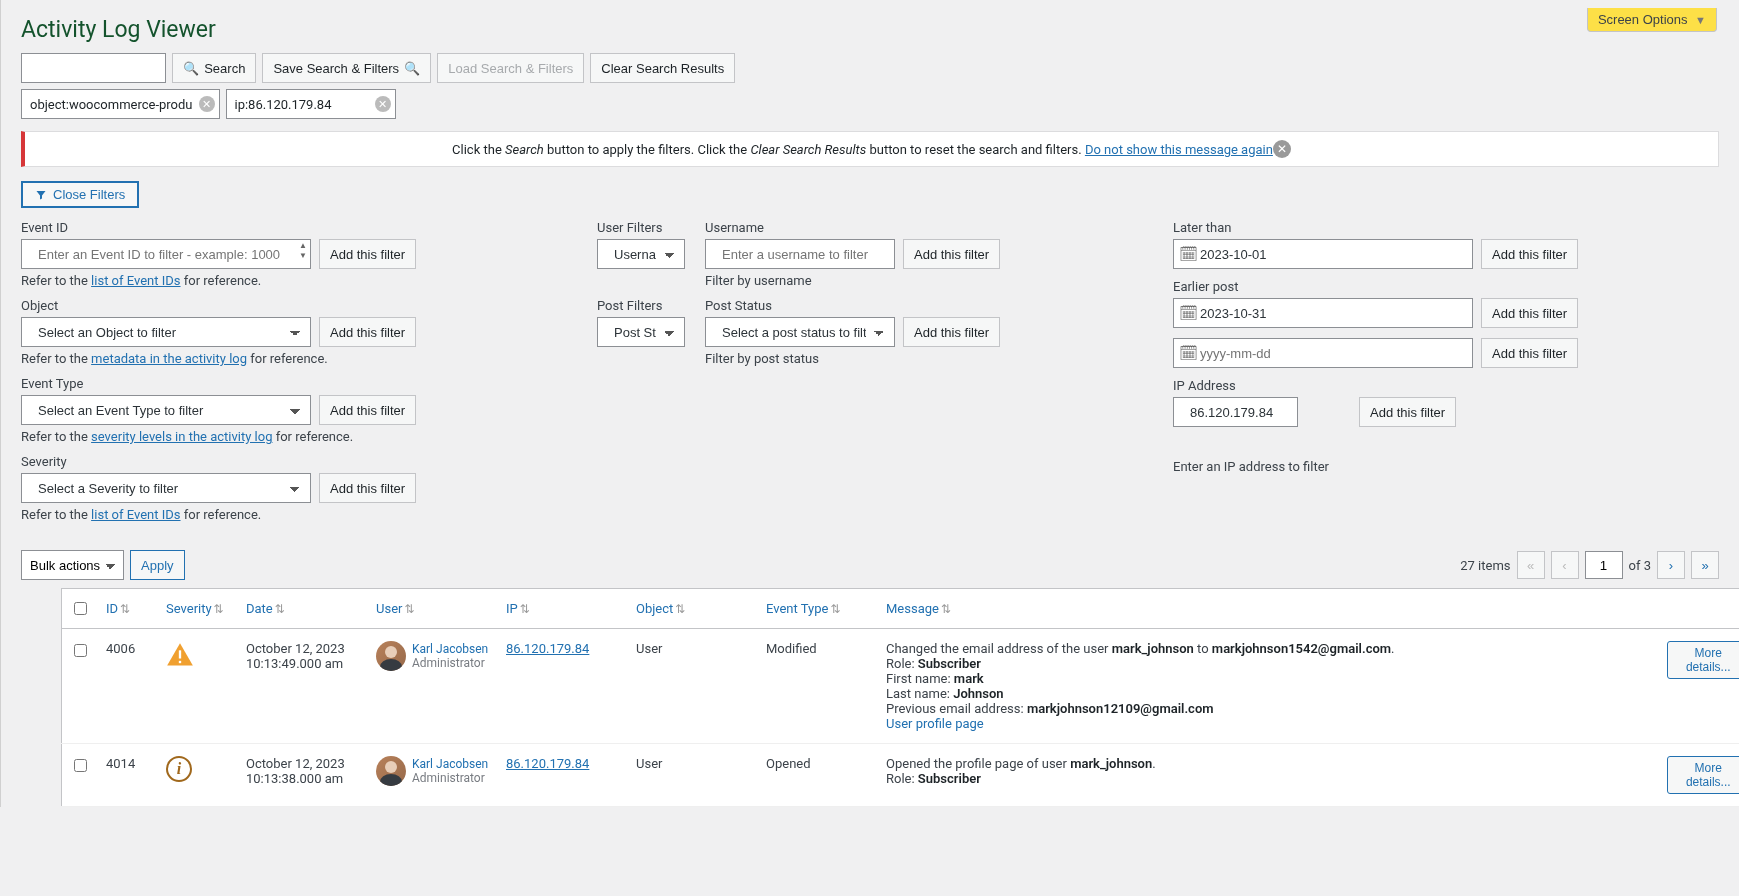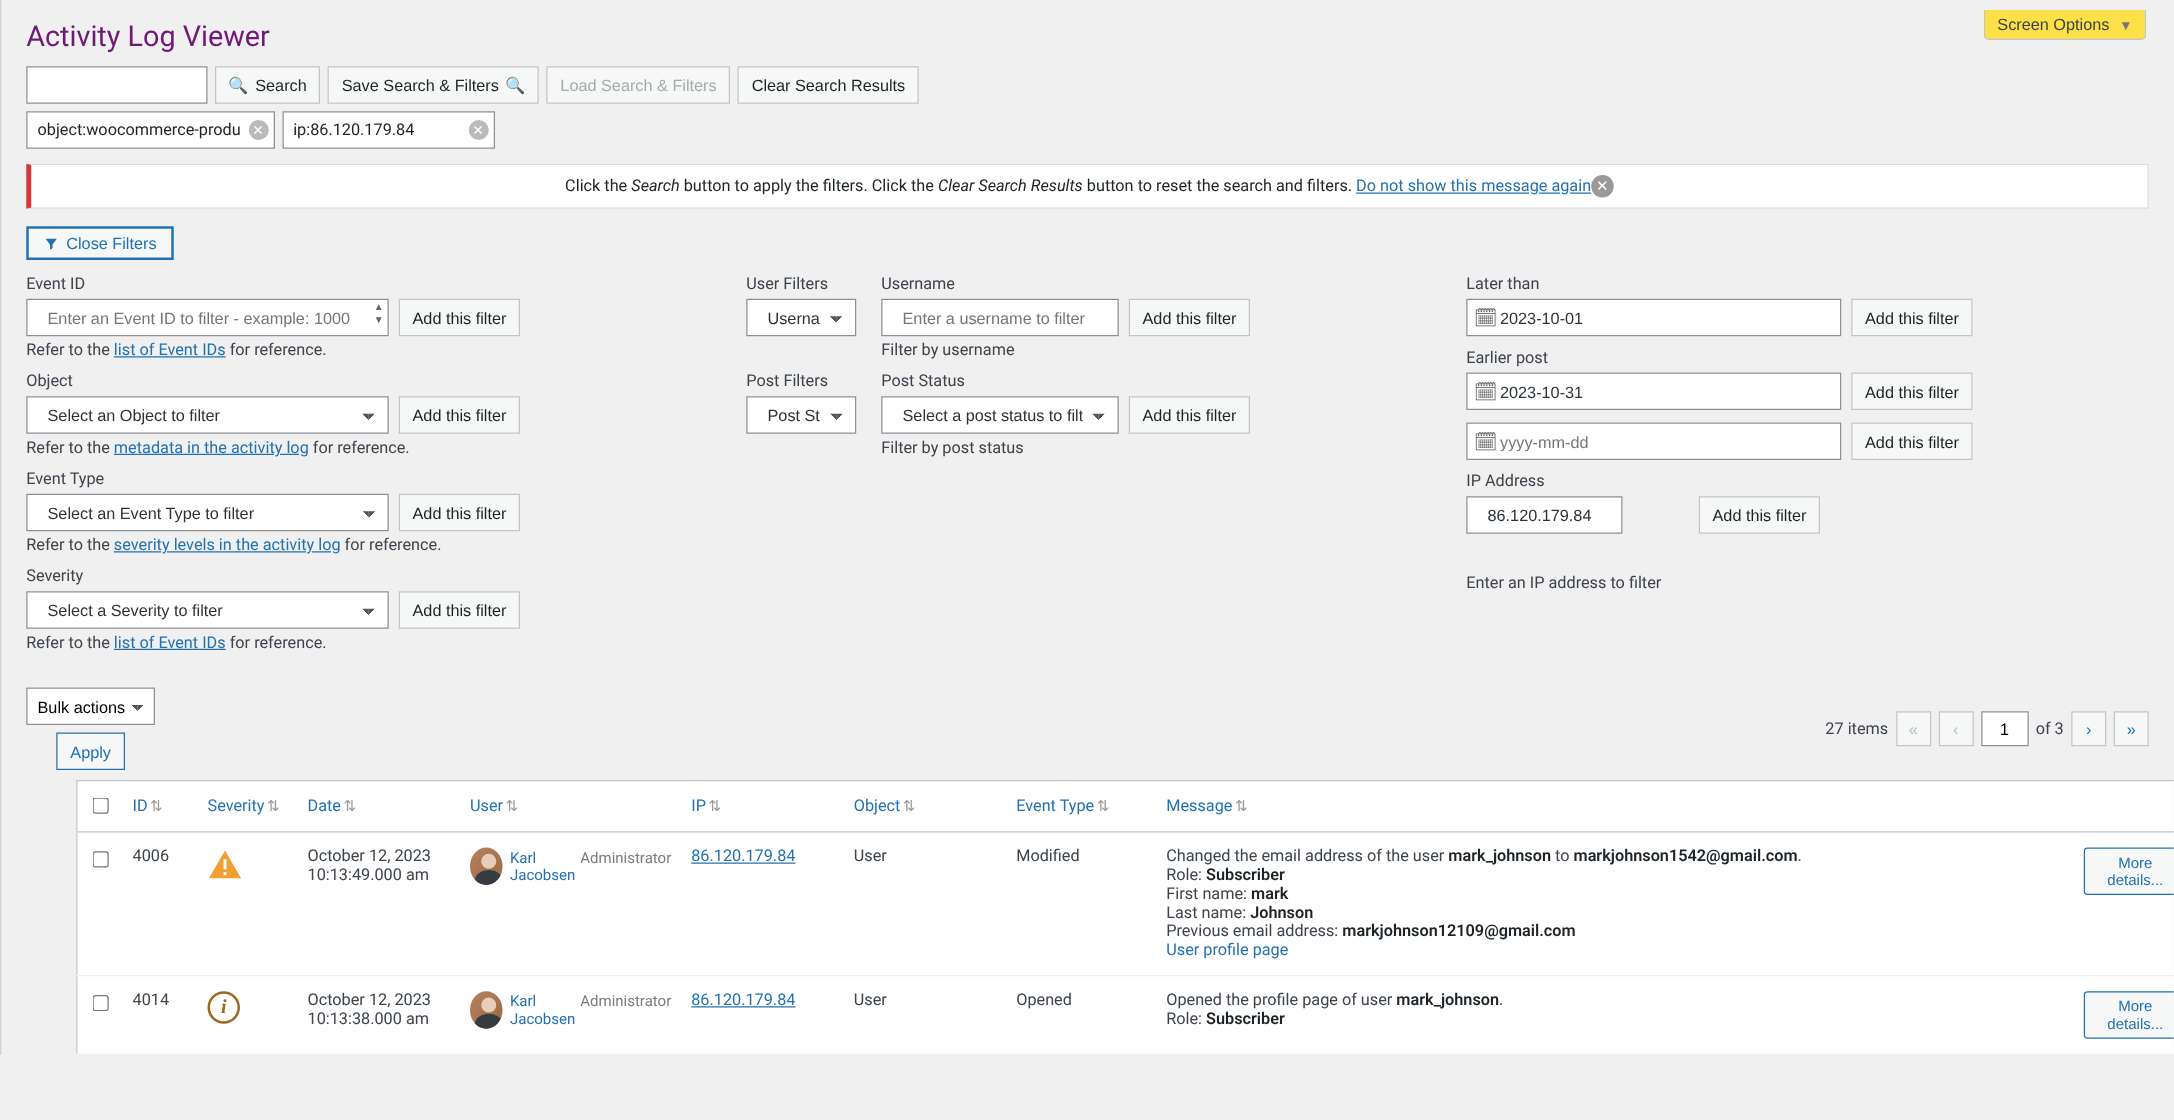--- a/index.html
+++ b/index.html
@@ -28,21 +28,21 @@
   border-top: 0;
   border-radius: 0 0 4px 4px;
   color: #3c434a;
 }
 .screen-options .tri { font-size: 11px; margin-left: 4px; color: #777; }
 h1.page-title {
   font-size: 23px;
   font-weight: 400;
   margin: 0 0 10px 0;
   padding-top: 6px;
-  color: #701a75;
+  color: #14532d;
 }
 .toolbar-row { display: flex; gap: 6px; margin-bottom: 6px; flex-wrap: wrap;}
 .searchbox { width: 145px; height: 30px; border: 1px solid #8c8f94; background: #fff; padding: 0 6px;}
 .btn {
   background: #f6f7f7;
   border: 1px solid #c3c4c7;
   padding: 0 10px;
   height: 30px;
   font-size: 13px;
   color: #1d2327;
@@ -115,21 +115,21 @@
 }
 .filter-select { background-image: linear-gradient(45deg, transparent 50%, #555 50%), linear-gradient(135deg, #555 50%, transparent 50%); background-position: calc(100% - 15px) 13px, calc(100% - 10px) 13px; background-size: 5px 5px, 5px 5px; background-repeat: no-repeat; padding-right: 28px;}
 .date-input-wrap { position: relative; width: 300px;}
 .date-input-wrap .cal-icon { position: absolute; left: 6px; top: 6px; font-size: 15px; color: #555;}
 .date-input-wrap input { width: 100%; padding-left: 26px;}
 .helper { font-size: 13px; color: #3c434a; margin-top: 4px;}
 .helper a { text-decoration: underline; }
 .col3 .filter-input { width: 300px;}
 
 .tablenav { display: flex; justify-content: space-between; align-items: center; margin: 8px 0;}
-.bulk-row { display: flex; gap: 6px; align-items: center; flex-direction: column;}
+.bulk-row { display: flex; gap: 6px; align-items: center;}
 .bulk-select { height: 30px; border: 1px solid #8c8f94; background: #fff; padding: 0 22px 0 8px; font-size: 13px; appearance:none;
   background-image: linear-gradient(45deg, transparent 50%, #555 50%), linear-gradient(135deg, #555 50%, transparent 50%);
   background-position: calc(100% - 13px) 13px, calc(100% - 8px) 13px; background-size: 5px 5px; background-repeat: no-repeat;}
 .pagination { display: flex; align-items: center; gap: 6px; color: #3c434a;}
 .pag-btn { width: 28px; height: 28px; border: 1px solid #c3c4c7; background: #f6f7f7; font-size: 13px; cursor: pointer; color:#2271b1;}
 .pag-btn.disabled { color: #bbb; cursor: default; background: #f6f7f7;}
 .pag-input { width: 38px; height: 28px; border: 1px solid #8c8f94; text-align: center;}
 
 table.log {
   width: 100%;
@@ -180,21 +180,21 @@
 th.cb, td.cb { width: 24px; text-align:center;}
 th.col-id { width: 60px; color:#2271b1;}
 th.col-sev { width:80px;}
 th.col-date { width:130px;}
 th.col-user{ width:130px;}
 th.col-ip{ width:130px;}
 th.col-obj{ width:130px;}
 th.col-evt{ width:120px;}
 th.col-act { width: 100px;}
 .usercell { display:flex; align-items: center;}
-.usercell-info { display:flex; flex-direction: row;}
+.usercell-info { display:flex; flex-direction: column;}
 .notice-dismiss {
   width:18px;height:18px;border-radius:50%;background:#999;color:#fff;display:inline-flex;align-items:center;justify-content:center;font-size:12px;cursor:pointer;
 }
 .col2 .filter-select.narrow, .col2 .filter-input.narrow { width: 88px;}
 .col2 .filter-input { width: 190px;}
 .sub-label { font-size: 13px; color: #3c434a; margin-bottom: 4px;}
 .col2 .group { display:flex; gap: 8px; align-items: flex-start;}
 .col2 .group .leftcol { width: 100px;}
 .col2 .group .rightcol { flex: 1;}
 .num-spin { position: relative;}

